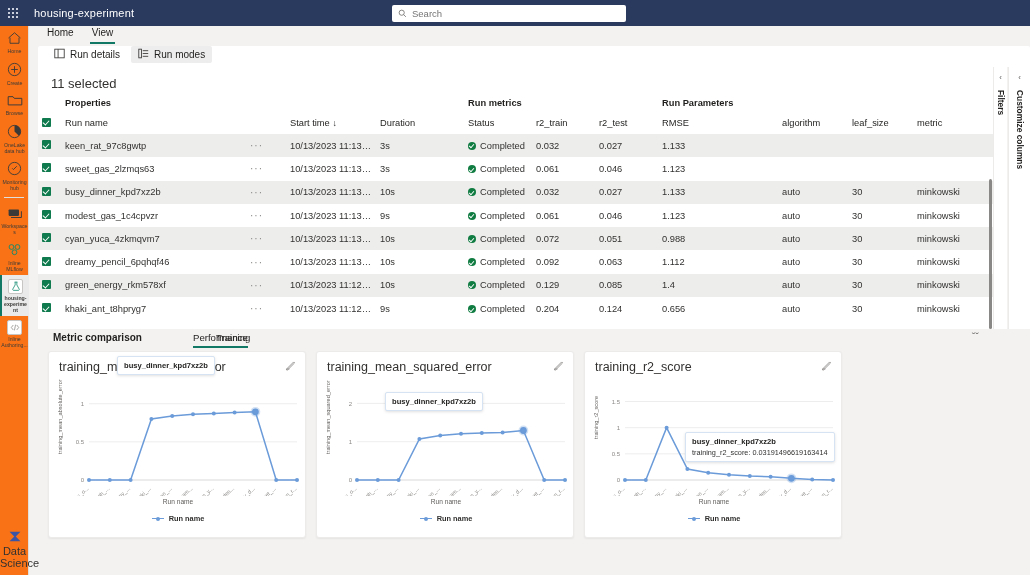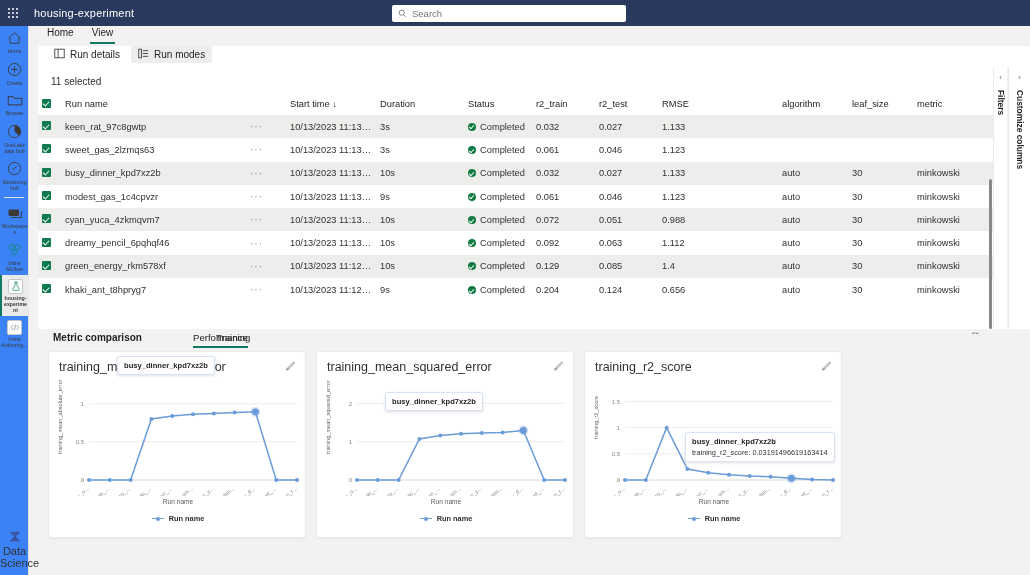--- a/index.html
+++ b/index.html
@@ -21,21 +21,21 @@
       radial-gradient(circle 1px at 1px 1px, #c9cfdd 99%, transparent 100%);
     background-size:4px 4px; }
   .app-title { color:#fff; font-size:11px; margin-left:8px; letter-spacing:.2px;}
   .searchwrap { position:absolute; left:392px; top:5px; width:234px; height:17px;
     background:#fff; border-radius:2px; display:flex; align-items:center; padding:0 6px; }
   .searchwrap svg { flex:0 0 auto; }
   .searchwrap input { border:0; outline:0; font-family:inherit; font-size:9.5px; color:#605e5c;
      margin-left:5px; width:100%; background:transparent;}
   
   .rail { position:absolute; left:0; top:26px; width:29px; height:549px;
-    background:#3b82f6; border-right:1px solid #e1dfdd; }
+    background:#f97316; border-right:1px solid #e1dfdd; }
   .rail-item { width:29px; padding:4px 1px 3px; text-align:center; cursor:pointer; }
   .rail-item .lbl { font-size:5.2px; line-height:6px; color:#3b3a39; display:block; margin-top:1px;
     word-break:break-word;}
   .rail-item.active .lbl { font-weight:bold; }
   .rail-ico { display:inline-flex; align-items:center; justify-content:center; width:18px; height:16px;}
   .rail-sep { height:1px; background:#e1dfdd; margin:3px 4px; }
   .rail-box { width:15px;height:15px;border:1px solid #c8c6c4;border-radius:2px;background:#fff;
      display:inline-flex;align-items:center;justify-content:center;}
   .rail-bottom { position:absolute; bottom:6px; left:0; width:29px; text-align:center;}
   
@@ -44,21 +44,21 @@
   .ribtab { font-size:10px; color:#201f1e; padding:1px 2px 2px; cursor:pointer; }
   .ribtab.active { border-bottom:2px solid #117865; font-weight:400;}
   .ribbar { position:absolute; left:9px; top:20px; right:0; height:21px; background:#fff;
     border-radius:2px 2px 0 0; display:flex; align-items:flex-start; padding-left:9px; gap:4px;}
   .ribbtn { display:flex; align-items:center; gap:5px; height:17px; padding:0 7px; border-radius:2px;
     font-size:10px; color:#201f1e; cursor:pointer;}
   .ribbtn.sel { background:#ededed; }
   
   .content { position:absolute; left:38px; top:67px; width:955px; height:262px;
     background:#fff; }
-  .selcount { font-size:10px; color:#323130; padding:9px 0 0 13px;}
+  .selcount { font-size:13px; color:#323130; padding:9px 0 0 13px;}
   .tablewrap { position:absolute; top:26px; left:0; right:0; bottom:0; overflow:hidden;}
   table { border-collapse:collapse; width:100%; table-layout:fixed; }
   th,td { text-align:left; font-weight:normal; font-size:9.3px; color:#323130;
      padding:0 4px; height:23.3px; vertical-align:middle; white-space:nowrap;
      overflow:hidden; text-overflow:ellipsis;}
   tr.grouphdr td { font-weight:bold; font-size:9.3px; height:19px; color:#201f1e;}
   tr.colhdr td { font-size:9.3px; color:#201f1e; height:22px;}
   tbody tr:nth-child(odd) { background:#ededeb; }
   .chk { width:9px;height:9px;background:#0e7a4d;border-radius:1px;display:inline-block;
      position:relative; cursor:pointer;}
@@ -260,20 +260,34 @@
           <col style="width:88px">
           <col style="width:68px">
         <col style="width:63px">
           <col style="width:63px">
           <col style="width:120px">
         <col style="width:70px">
           <col style="width:65px">
           <col style="width:80px">
       </colgroup>
       <thead>
+        <tr class="grouphdr">
+          <td></td>
+          <td>Properties</td>
+          <td></td>
+          <td></td>
+          <td></td>
+          <td>Run metrics</td>
+          <td></td>
+          <td></td>
+          <td>Run Parameters</td>
+          <td></td>
+          <td></td>
+          <td></td>
+        </tr>
         <tr class="colhdr">
           <td><span class="chk"></span></td>
           <td>Run name</td>
           <td></td>
           <td>
             <span>Start time</span>
             <span class="sortarrow">↓</span>
           </td>
           <td>Duration</td>
           <td>Status</td>

